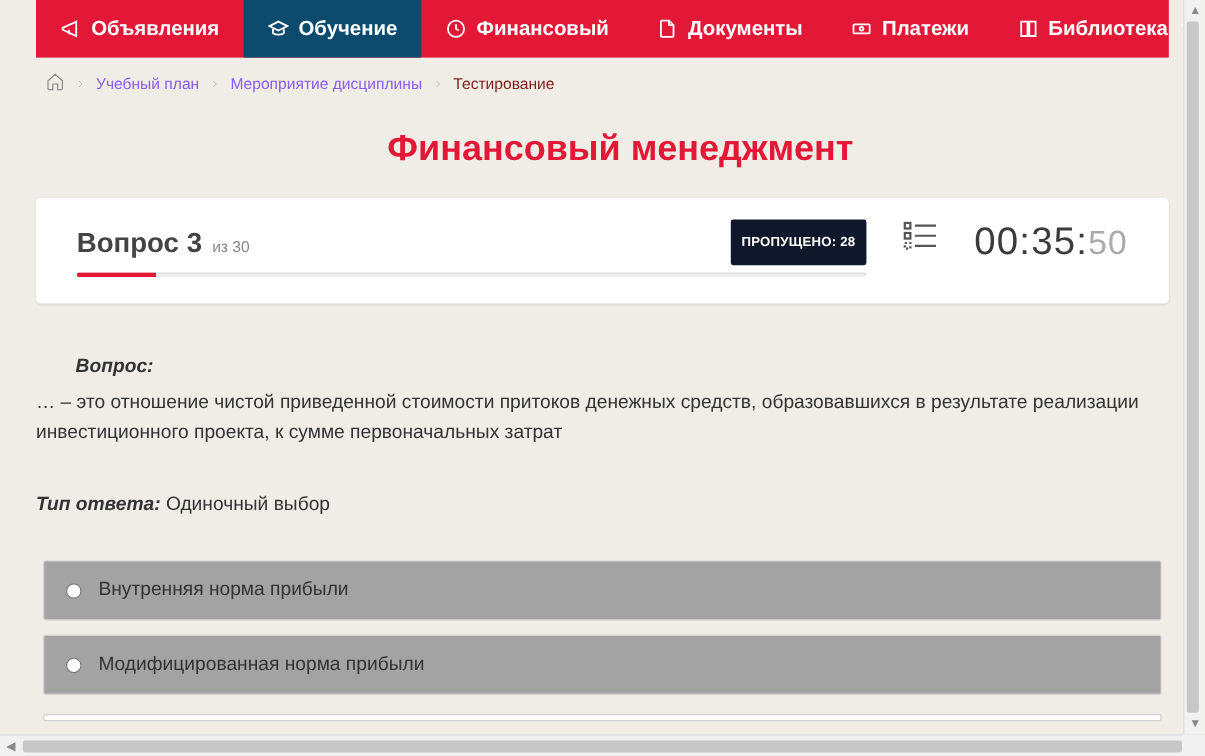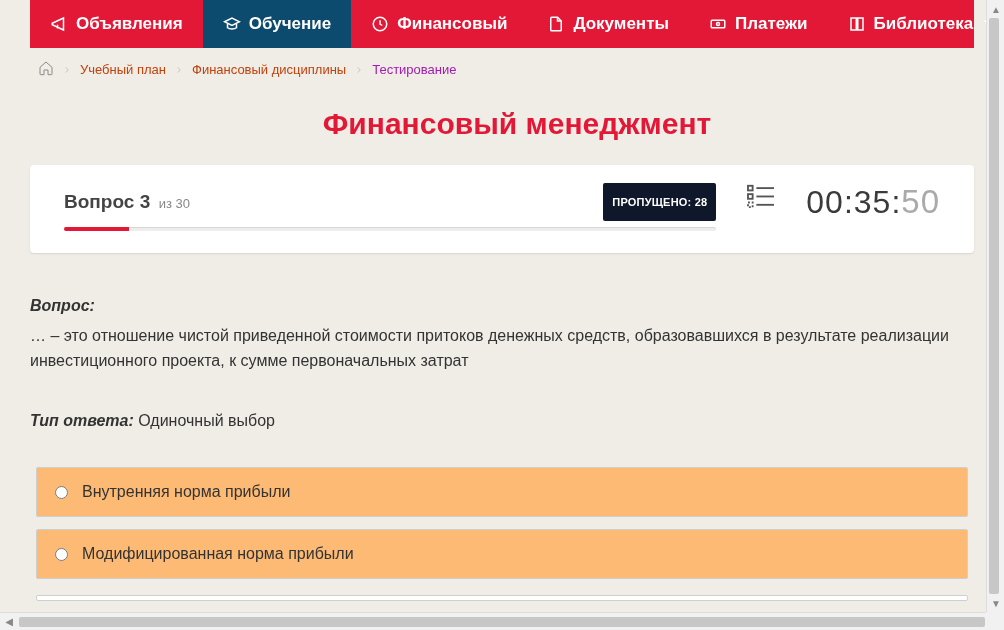--- a/index.html
+++ b/index.html
@@ -31,22 +31,22 @@
 
     
     .breadcrumb {
       display: flex;
       align-items: center;
       padding: 12px 30px 8px 38px;
       gap: 8px;
       font-size: 13px;
       color: #8a8a8a;
     }
-    .breadcrumb a { color: #c2410c; text-decoration: none; cursor: pointer; }
-    .breadcrumb .current { color: #a21caf; }
+    .breadcrumb a { color: #8b5cf6; text-decoration: none; cursor: pointer; }
+    .breadcrumb .current { color: #7f1d1d; }
     .crumb-sep svg { width: 10px; height: 10px; stroke: #bbb; display:block;}
     .breadcrumb .home-icon svg { width:16px; height:16px; stroke:#8a8a8a; fill:none;}
 
     
     .page-title {
       text-align: center;
       color: #e31837;
       font-size: 30px;
       font-weight: 700;
       margin: 20px 0 24px;
@@ -59,21 +59,21 @@
       margin: 0 30px;
       border-radius: 4px;
       box-shadow: 0 1px 2px rgba(0,0,0,.1);
       padding: 18px 34px 22px;
       display: flex;
       align-items: flex-start;
       gap: 30px;
     }
     .panel-left { flex: 1; }
     .q-head-row { display:flex; align-items:center; justify-content:space-between; margin-bottom: 6px;}
-    .q-num { font-size: 19px; font-weight: 700; color: #444; }
+    .q-num { font-size: 23px; font-weight: 700; color: #444; }
     .q-total { font-size: 13px; font-weight: 400; color: #888; margin-left:4px;}
     .skipped-badge {
       background: #0f172a;
       color: #fff;
       font-size: 11px;
       font-weight: 700;
       padding: 13px 9px;
       border-radius: 2px;
       letter-spacing:.2px;
     }
@@ -95,33 +95,33 @@
     .timer {
       display: flex;
       align-items: baseline;
       font-size: 32px;
       font-weight: 400;
       color: #3b3b3b;
       letter-spacing: 1px;
       font-family: "Segoe UI Light", "Helvetica Neue", Arial, sans-serif;
       text-align: right;
     }
-    .timer .sec { color: #aaa; font-size: 33px; }
+    .timer .sec { color: #aaa; font-size: 28px; }
 
     
     .qbody { margin: 40px 30px 0; color: #333; font-size: 16px; line-height: 1.6; }
-    .qlabel { font-style: italic; font-weight: 700; margin-bottom: 4px; }
+    .qlabel { font-style: italic; font-weight: 700; margin-bottom: 4px; margin-left: 33px; }
     .qtext { margin-bottom: 34px; }
     .atype-row { margin-bottom: 34px; }
     .atype { font-style: italic; font-weight: 700; text-align: right; }
 
     
     .answers { margin: 0 36px; }
     .answer {
-      background: #fdba74;
+      background: #a3a3a3;
       border: 1px solid #cfcfcf;
       border-radius: 2px;
       padding: 15px 18px;
       display: flex;
       align-items: center;
       gap: 14px;
       cursor: pointer;
       margin-bottom: 12px;
       font-size: 16px;
       color: #333;
@@ -223,21 +223,21 @@
         <svg viewBox="0 0 24 24" fill="none" stroke="#bbb" stroke-width="2">
           <path d="M9 6l6 6-6 6"></path>
         </svg>
       </span>
     <a>Учебный план</a>
     <span class="crumb-sep">
         <svg viewBox="0 0 24 24" fill="none" stroke="#bbb" stroke-width="2">
           <path d="M9 6l6 6-6 6"></path>
         </svg>
       </span>
-    <a>Финансовый дисциплины</a>
+    <a>Мероприятие дисциплины</a>
     <span class="crumb-sep">
         <svg viewBox="0 0 24 24" fill="none" stroke="#bbb" stroke-width="2">
           <path d="M9 6l6 6-6 6"></path>
         </svg>
       </span>
     <span class="current">Тестирование</span>
   </div>
 
   <h1 class="page-title">Финансовый менеджмент</h1>
 

